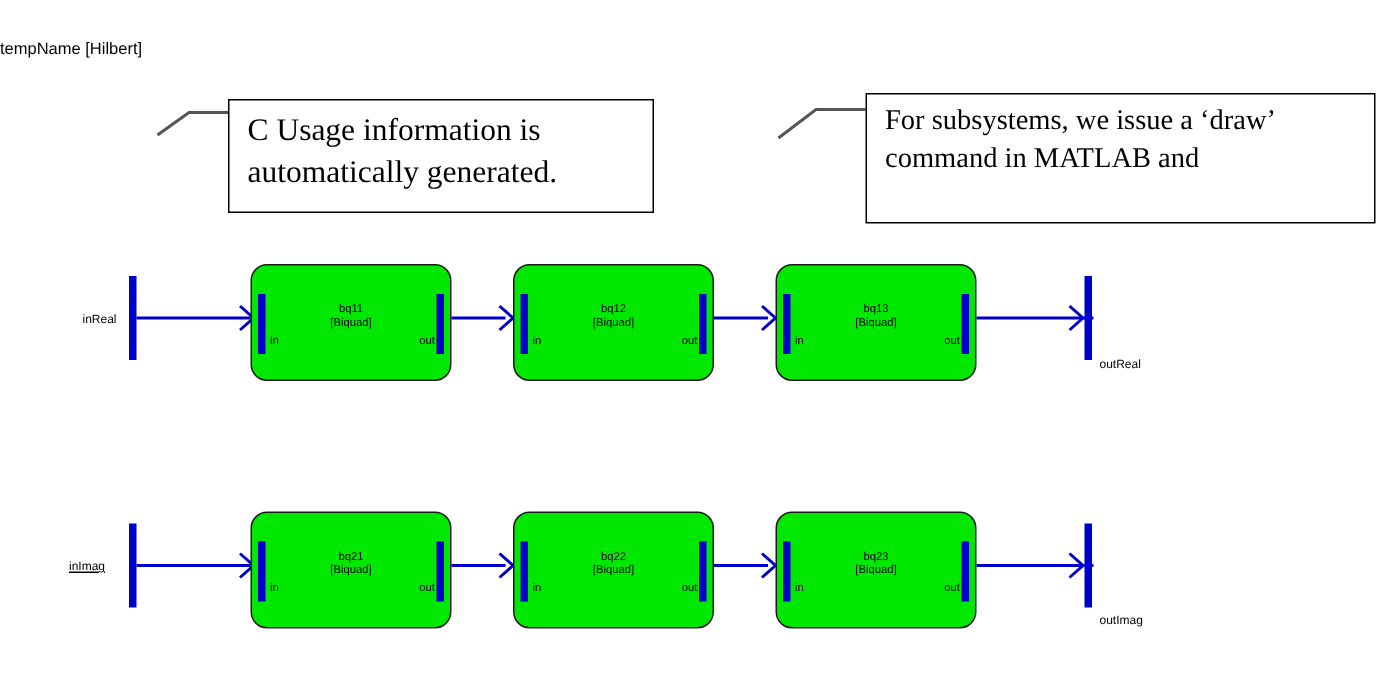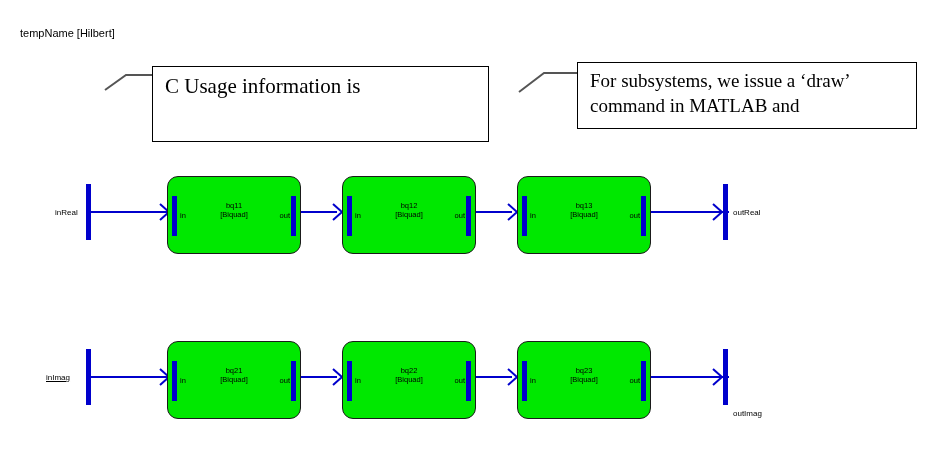--- a/index.html
+++ b/index.html
@@ -12,21 +12,21 @@
     height: 455px;
     position: relative;
     overflow: hidden;
     font-family: "Liberation Sans", sans-serif;
     color: #000000;
   }
 
   
   .diagram-title {
     position: absolute;
-    left: 20px;
+    left: 0;
     top: 27px;
     font-family: "Liberation Sans", sans-serif;
     font-size: 11px;
     line-height: 13px;
     color: #000000;
     white-space: nowrap;
   }
 
   
   .callout {
@@ -40,29 +40,29 @@
     line-height: 1.32;
   }
   .callout .line {
     display: block;
     white-space: nowrap;
   }
 
   #callout-c-usage {
     left: 152px;
     top: 66px;
-    width: 337px;
+    width: 284px;
     height: 76px;
     font-size: 21px;
   }
   #callout-subsystem {
     left: 577px;
     top: 62px;
     width: 340px;
-    height: 67px;
+    height: 87px;
     font-size: 19px;
     padding-top: 5px;
   }
 
   
   .leader {
     position: absolute;
     overflow: visible;
   }
 
@@ -135,21 +135,21 @@
     background: #0000cc;
     top: 19px;
   }
   .port-bar.in  { left: 4px; }
   .port-bar.out { right: 4px; }
   .port-label {
     position: absolute;
     font-family: "Liberation Sans", sans-serif;
     font-size: 7.5px;
     color: #000000;
-    top: 34px;
+    top: 45px;
   }
   .port-label.in  { left: 12px; }
   .port-label.out { right: 10px; margin-left: 39px; }
 
   
   .wire {
     position: absolute;
     height: 2px;
     background: #0000cc;
     top: 41px;
@@ -170,20 +170,21 @@
 <svg class="leader" id="leader-1" style="left:104px; top:70px;" width="52" height="22">
   <polyline points="1,20 22,5 50,5" fill="none" stroke="#555555" stroke-width="2"></polyline>
 </svg>
 
 <svg class="leader" id="leader-2" style="left:518px; top:68px;" width="62" height="26">
   <polyline points="1,24 26,5 60,5" fill="none" stroke="#555555" stroke-width="2"></polyline>
 </svg>
 
 <div class="callout" id="callout-c-usage">
   <span class="line">C Usage information is</span>
+  <span class="line">automatically generated.</span>
 </div>
 
 <div class="callout" id="callout-subsystem">
   <span class="line">For subsystems, we issue a ‘draw’</span>
   <span class="line">command in MATLAB and</span>
 </div>
 
 <div id="signal-diagram">
 
   <div class="sig-row" id="row-real">
@@ -238,21 +239,21 @@
       <div class="port-bar out"></div>
       <div class="port-label out">out</div>
     </div>
 
     <div class="wire" style="left:651px; width:78px;"></div>
     <svg class="arrow-head" style="left:713px;">
       <polyline points="0,0 9,8 0,16" fill="none" stroke="#0000cc" stroke-width="2"></polyline>
     </svg>
 
     <div class="boundary-port" style="left:723px;"></div>
-    <div class="boundary-label" style="left:733px;">outReal</div>
+    <div class="boundary-label" style="left:733px;margin-top:30px;">outReal</div>
   </div>
 
   <div class="sig-row" id="row-imag">
 
     <div class="boundary-label" style="left:46px;text-decoration:underline;">inImag</div>
     <div class="boundary-port" style="left:86px;"></div>
 
     <div class="wire" style="left:91px; width:76px;"></div>
     <svg class="arrow-head" style="left:160px;">
       <polyline points="0,0 9,8 0,16" fill="none" stroke="#0000cc" stroke-width="2"></polyline>

